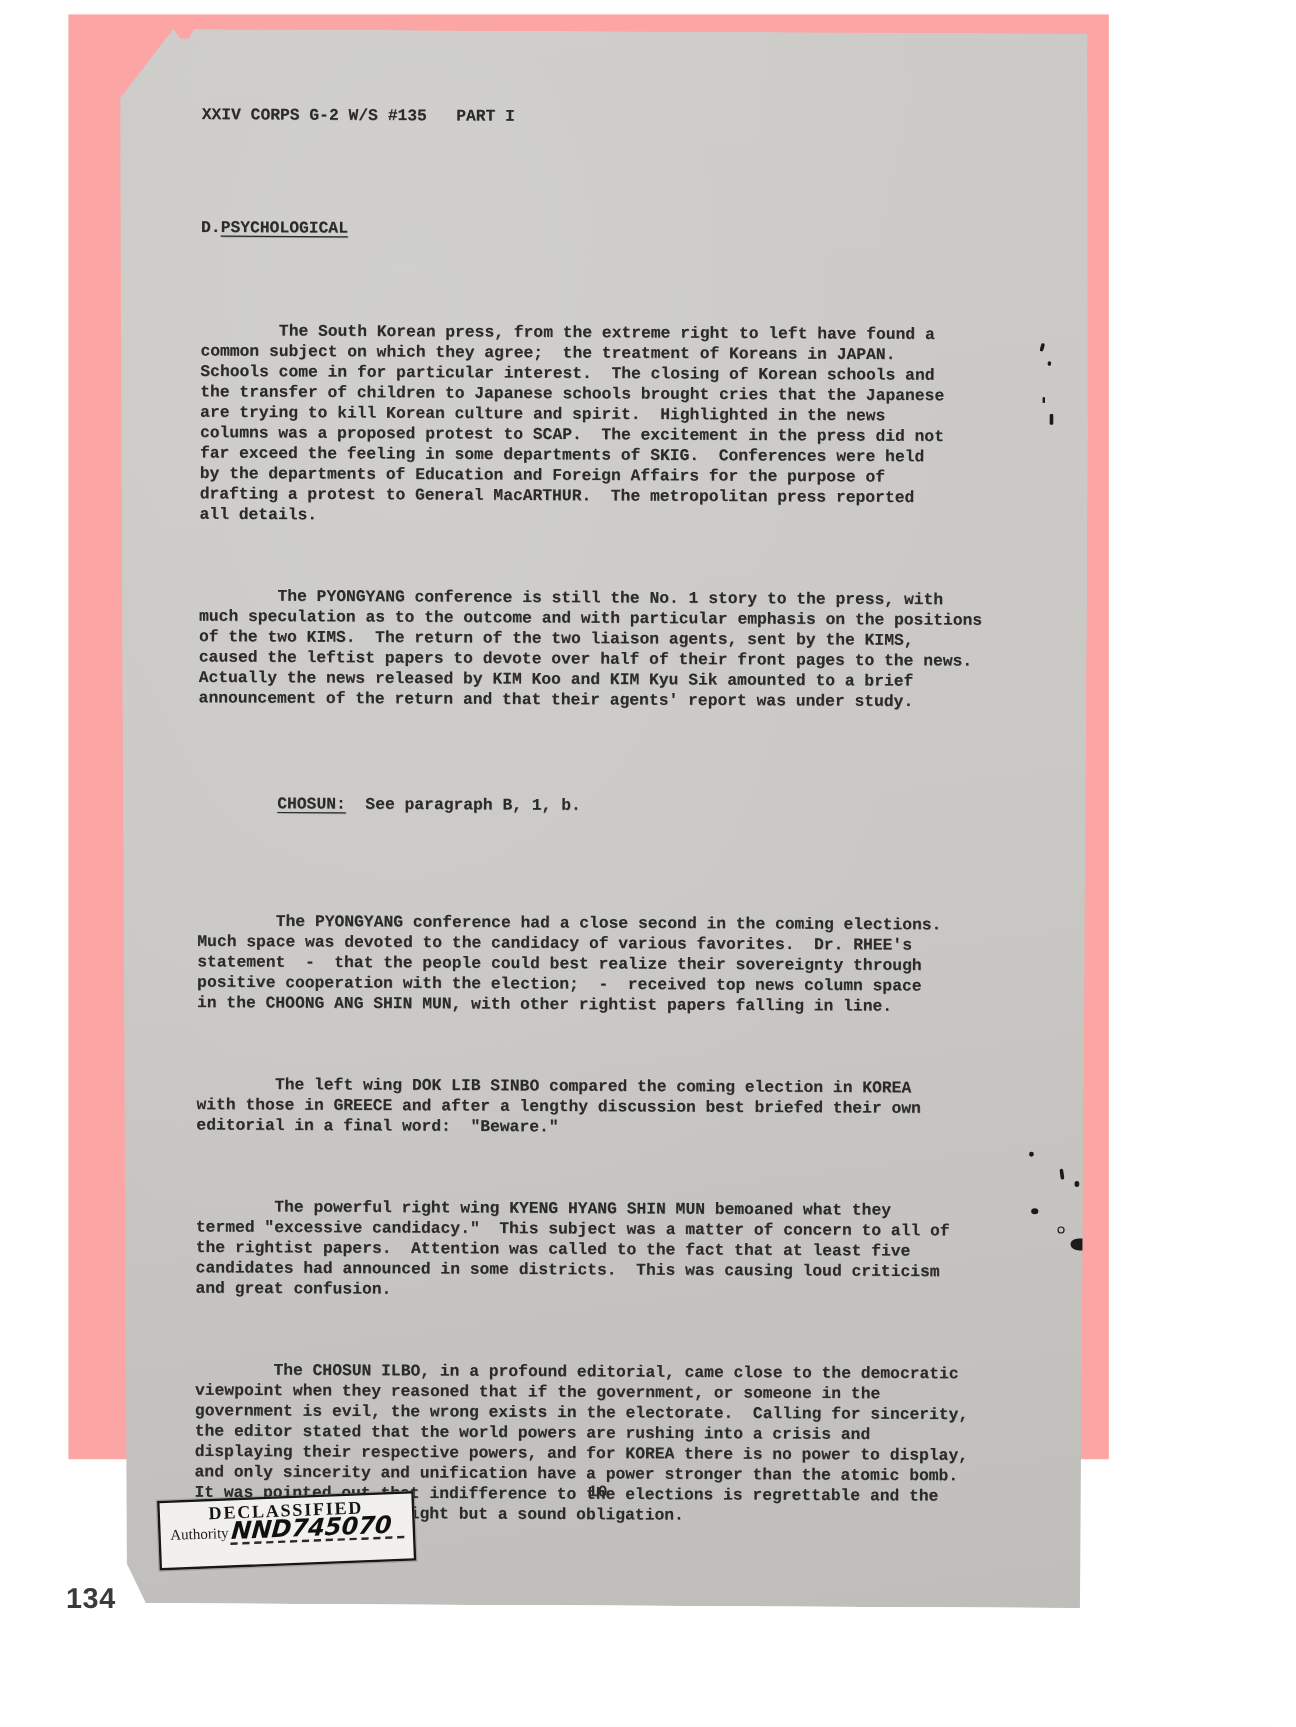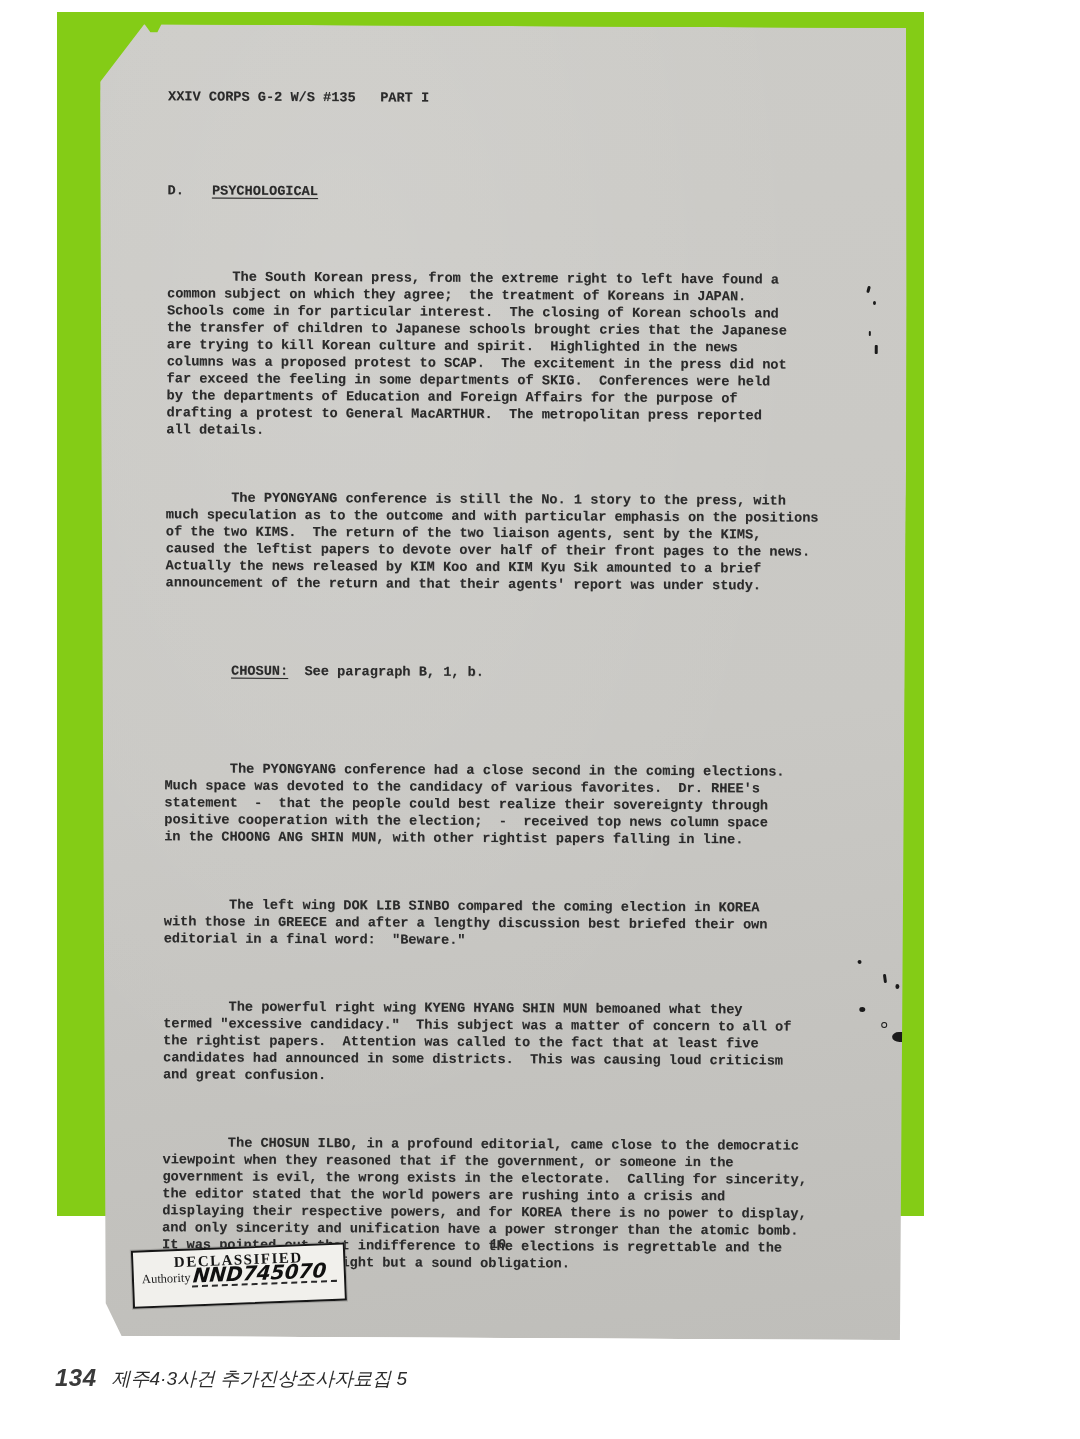--- a/index.html
+++ b/index.html
@@ -1,21 +1,21 @@
 <!DOCTYPE html>
 <html><head>
 <meta charset="utf-8">
 <style>
   * { margin:0; padding:0; box-sizing:border-box; }
   html,body { width:1080px; height:1439px; background:#ffffff; overflow:hidden; }
   body { position:relative; font-family:"Liberation Sans", sans-serif; }
 
   .scan-frame {
     position:absolute; left:57px; top:12px; width:867px; height:1204px;
-    background:#84cc16;
+    background:#fca5a5;
   }
 
   .page {
     position:absolute; left:40px; top:14px; width:808px; height:1312px;
     background:
       radial-gradient(ellipse at 30% 20%, rgba(255,255,255,0.10), rgba(255,255,255,0) 60%),
       linear-gradient(172deg, #cccbc7 0%, #c9c8c4 55%, #bfbeba 100%);
     clip-path: polygon(44px 0, 50px 8px, 57px 8px, 61px 0, 99.7% 0, 100% 28%, 99.8% 100%, 28px 100%, 12px 97.5%, 3px 30%, 0 58px);
     transform: rotate(0.3deg);
   }
@@ -24,21 +24,21 @@
     position:absolute; left:68px; top:30px; width:676px;
     font-family:"Liberation Mono","DejaVu Sans Mono",monospace;
     font-size:13.6px; line-height:17px; font-weight:bold;
     color:#2b2b2b; white-space:pre;
     text-shadow: 0.3px 0.3px 0.5px rgba(35,35,35,0.35);
   }
 
   .doc-header { margin-bottom:26px; }
 
   .section-heading { margin-bottom:18px; }
-  .sec-title { margin-left:28px; text-decoration:underline; text-underline-offset:3px; }
+  .sec-title { margin-left:0; text-decoration:underline; text-underline-offset:3px; }
 
   .para { margin-bottom:17px; }
 
   .comment-line { margin:3px 0 30px 0; padding-left:66px; }
   .u { text-decoration:underline; text-underline-offset:3px; }
 
   .page-number {
     position:absolute; left:0; top:1211px; width:100%; text-align:center;
     font-family:"Liberation Mono","DejaVu Sans Mono",monospace;
     font-size:13.6px; font-weight:bold; color:#2b2b2b;
@@ -72,22 +72,22 @@
   .s3 { left:770px; top:303px; width:2px; height:5px; border-radius:1px; }
   .s4 { left:776px; top:317px; width:3px; height:9px; border-radius:1px; }
   .s5 { left:762px; top:932px; width:4px; height:4px; }
   .s6 { left:788px; top:946px; width:3px; height:9px; border-radius:2px; transform:rotate(-8deg); }
   .s7 { left:800px; top:956px; width:4px; height:5px; }
   .s8 { left:764px; top:979px; width:6px; height:5px; }
   .s9 { left:786px; top:994px; width:6px; height:6px; background:transparent; border:1.5px solid #1b1b1b; }
   .s10 { left:797px; top:1004px; width:15px; height:10px; border-radius:45% 30% 40% 50%; }
 
   .book-footer {
-    position:absolute; left:55px; top:1364px;
-    display:flex; align-items:flex-end;font-style:italic;
+    position:absolute; left:55px; top:1319px;
+    display:flex; align-items:flex-start;
   }
   .footer-num { font-size:24px; font-weight:bold; color:#3a3a3a; letter-spacing:0.5px; }
   .footer-title { font-size:19px; color:#2c2c2c; margin-left:15px; font-family:"Liberation Sans","DejaVu Sans",sans-serif; }
 </style>
 </head>
 <body>
 
 <div class="scan-frame">
   <div class="page">
 
@@ -156,14 +156,13 @@
     <div class="speck s6"></div>
     <div class="speck s7"></div>
     <div class="speck s8"></div>
     <div class="speck s9"></div>
     <div class="speck s10"></div>
   </div>
 </div>
 
 <div class="book-footer">
   <span class="footer-num">134</span>
-  <span class="footer-title">제주4·3사건 추가진상조사자료집 5</span>
 </div>
 
 </body></html>

